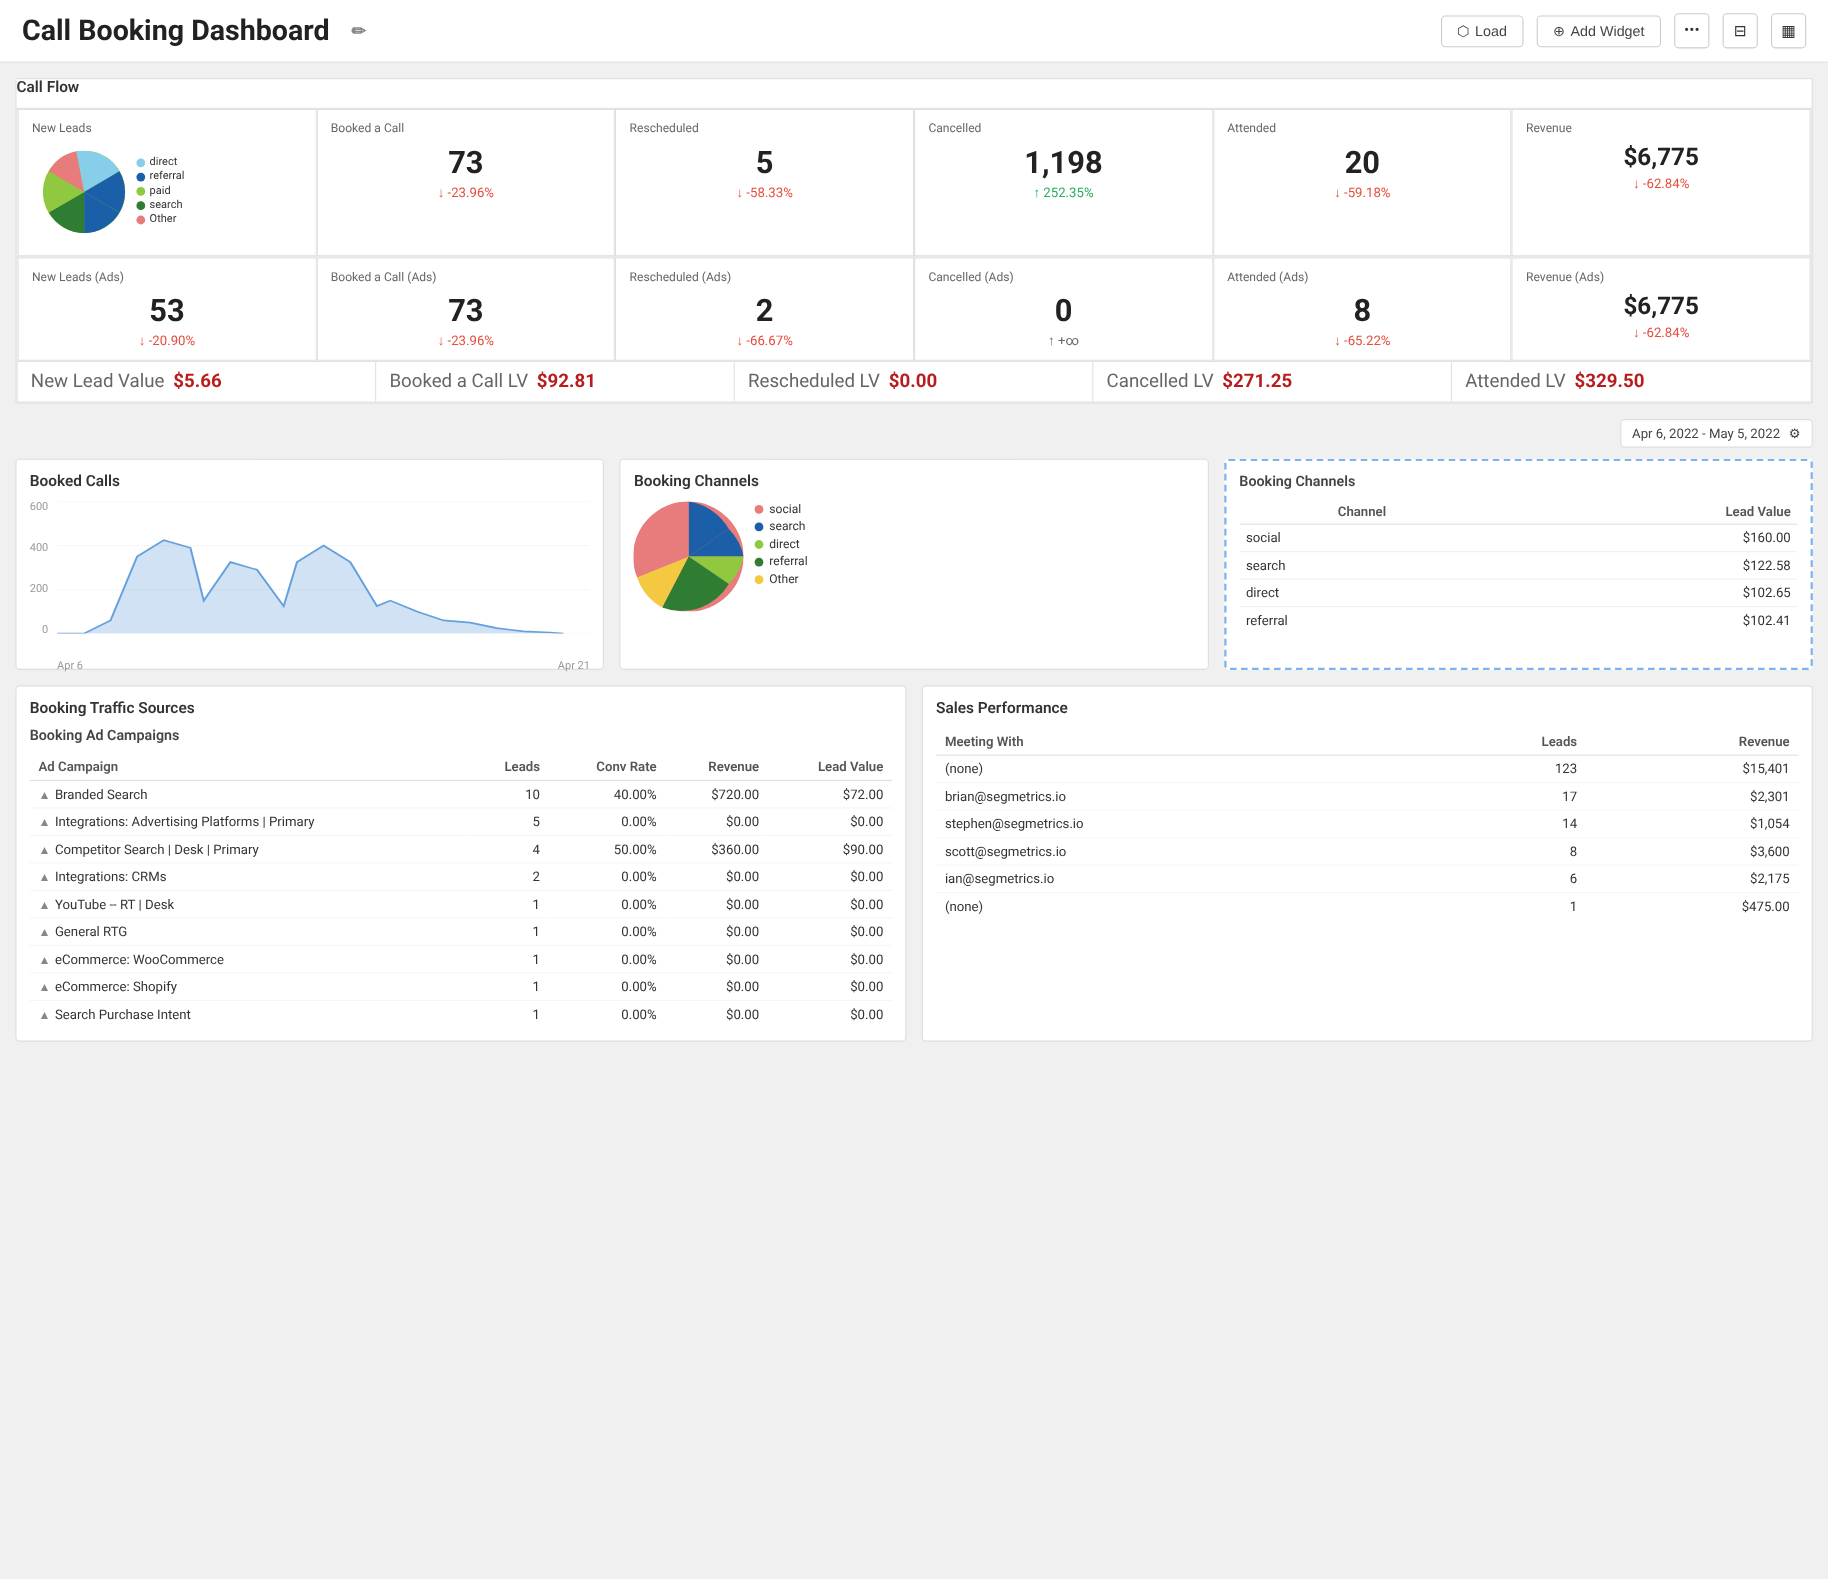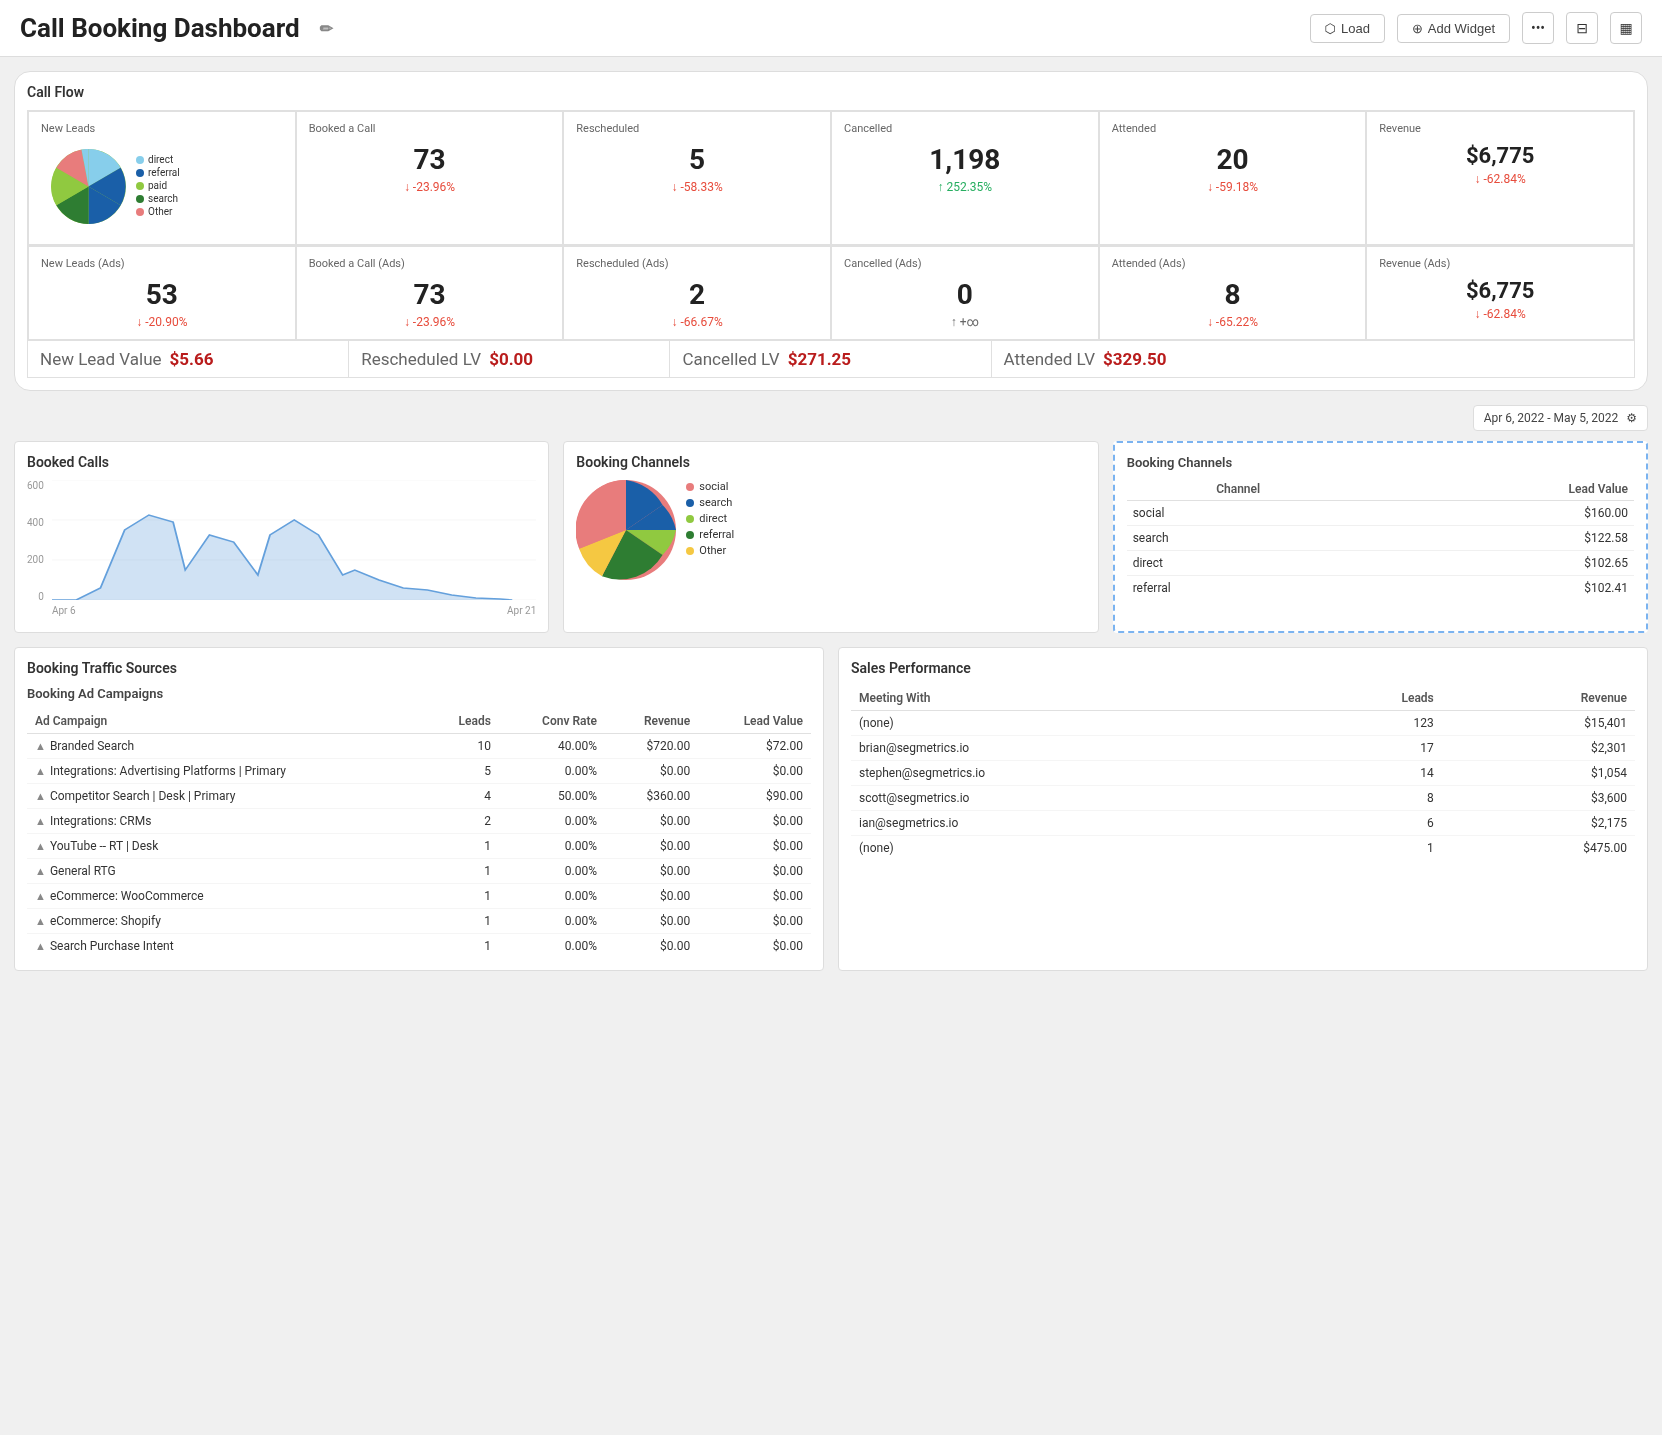--- a/index.html
+++ b/index.html
@@ -6,21 +6,21 @@
     body { font-family: -apple-system, BlinkMacSystemFont, 'Segoe UI', Roboto, sans-serif; background: #f0f0f0; color: #333; font-size: 13px; }
     
     .header { background: #fff; padding: 12px 20px; display: flex; align-items: center; justify-content: space-between; border-bottom: 1px solid #ddd; }
     .header-title { font-size: 26px; font-weight: 700; color: #222; display: flex; align-items: center; gap: 20px; }
     .header-actions { display: flex; align-items: center; gap: 12px; }
     .btn { display: flex; align-items: center; gap: 5px; padding: 6px 14px; border: 1px solid #ccc; border-radius: 4px; background: #fff; cursor: pointer; font-size: 13px; color: #444; }
     .icon-btn { width: 32px; height: 32px; border: 1px solid #ccc; border-radius: 4px; background: #fff; cursor: pointer; display: flex; align-items: center; justify-content: center; font-size: 14px; }
     
     .content { padding: 14px; }
     
-    .section { background: #fff; border: 1px solid #ddd; border-radius: 16px; margin-bottom: 14px; padding: 12px; }
+    .section { background: #fff; border: 1px solid #ddd; border-radius: 0; margin-bottom: 14px; padding: 0; }
     .section-title { font-size: 14px; font-weight: 600; margin-bottom: 10px; color: #333; }
     
     
     .call-flow-grid { display: grid; grid-template-columns: repeat(6, 1fr); gap: 0; border: 1px solid #e0e0e0; }
     .flow-cell { border: 1px solid #e0e0e0; padding: 10px 12px; background: #fff; }
     .flow-cell-title { font-size: 11px; color: #666; margin-bottom: 4px; }
     .flow-cell-value { font-size: 28px; font-weight: 700; color: #222; text-align: center; margin: 8px 0 4px; }
     .flow-cell-change { text-align: center; font-size: 12px; }
     .flow-cell-change.negative { color: #e74c3c; }
     .flow-cell-change.positive { color: #27ae60; }
@@ -207,20 +207,24 @@
         <div class="flow-cell-change negative">↓ -62.84%</div>
       </div>
     </div>
 
     <div class="lv-row">
       <div class="lv-cell">
         <span class="lv-label">New Lead Value</span>
         <span class="lv-value">$5.66</span>
       </div>
       <div class="lv-cell">
+        <span class="lv-label">Booked a Call LV</span>
+        <span class="lv-value">$92.81</span>
+      </div>
+      <div class="lv-cell">
         <span class="lv-label">Rescheduled LV</span>
         <span class="lv-value">$0.00</span>
       </div>
       <div class="lv-cell">
         <span class="lv-label">Cancelled LV</span>
         <span class="lv-value">$271.25</span>
       </div>
       <div class="lv-cell">
         <span class="lv-label">Attended LV</span>
         <span class="lv-value">$329.50</span>
@@ -251,21 +255,21 @@
 
             <line x1="0" y1="0" x2="400" y2="0" stroke="#eee" stroke-width="0.5"></line>
             <line x1="0" y1="40" x2="400" y2="40" stroke="#eee" stroke-width="0.5"></line>
             <line x1="0" y1="80" x2="400" y2="80" stroke="#eee" stroke-width="0.5"></line>
             <line x1="0" y1="120" x2="400" y2="120" stroke="#eee" stroke-width="0.5"></line>
 
             <path d="M0,120 L20,120 L40,108 L60,50 L80,35 L100,42 L110,90 L130,55 L150,62 L170,95 L180,55 L200,40 L220,55 L240,95 L250,90 L270,100 L290,108 L310,110 L330,115 L350,118 L370,119 L380,120 L400,120 Z" fill="rgba(100,160,220,0.3)"></path>
 
             <polyline points="0,120 20,120 40,108 60,50 80,35 100,42 110,90 130,55 150,62 170,95 180,55 200,40 220,55 240,95 250,90 270,100 290,108 310,110 330,115 350,118 370,119 380,120" fill="none" stroke="#64a0dc" stroke-width="1.5"></polyline>
           </svg>
-          <div style="display:flex; justify-content:space-between; font-size:10px; color:#999; margin-top:2px;">
+          <div style="display:flex; justify-content:space-between; font-size:10px; color:#999; margin-top:20px;">
             <span>Apr 6</span>
             <span>Apr 21</span>
           </div>
         </div>
       </div>
     </div>
 
     <div class="chart-section">
       <div class="section-title">Booking Channels</div>
       <div class="booking-channels-wrapper">

